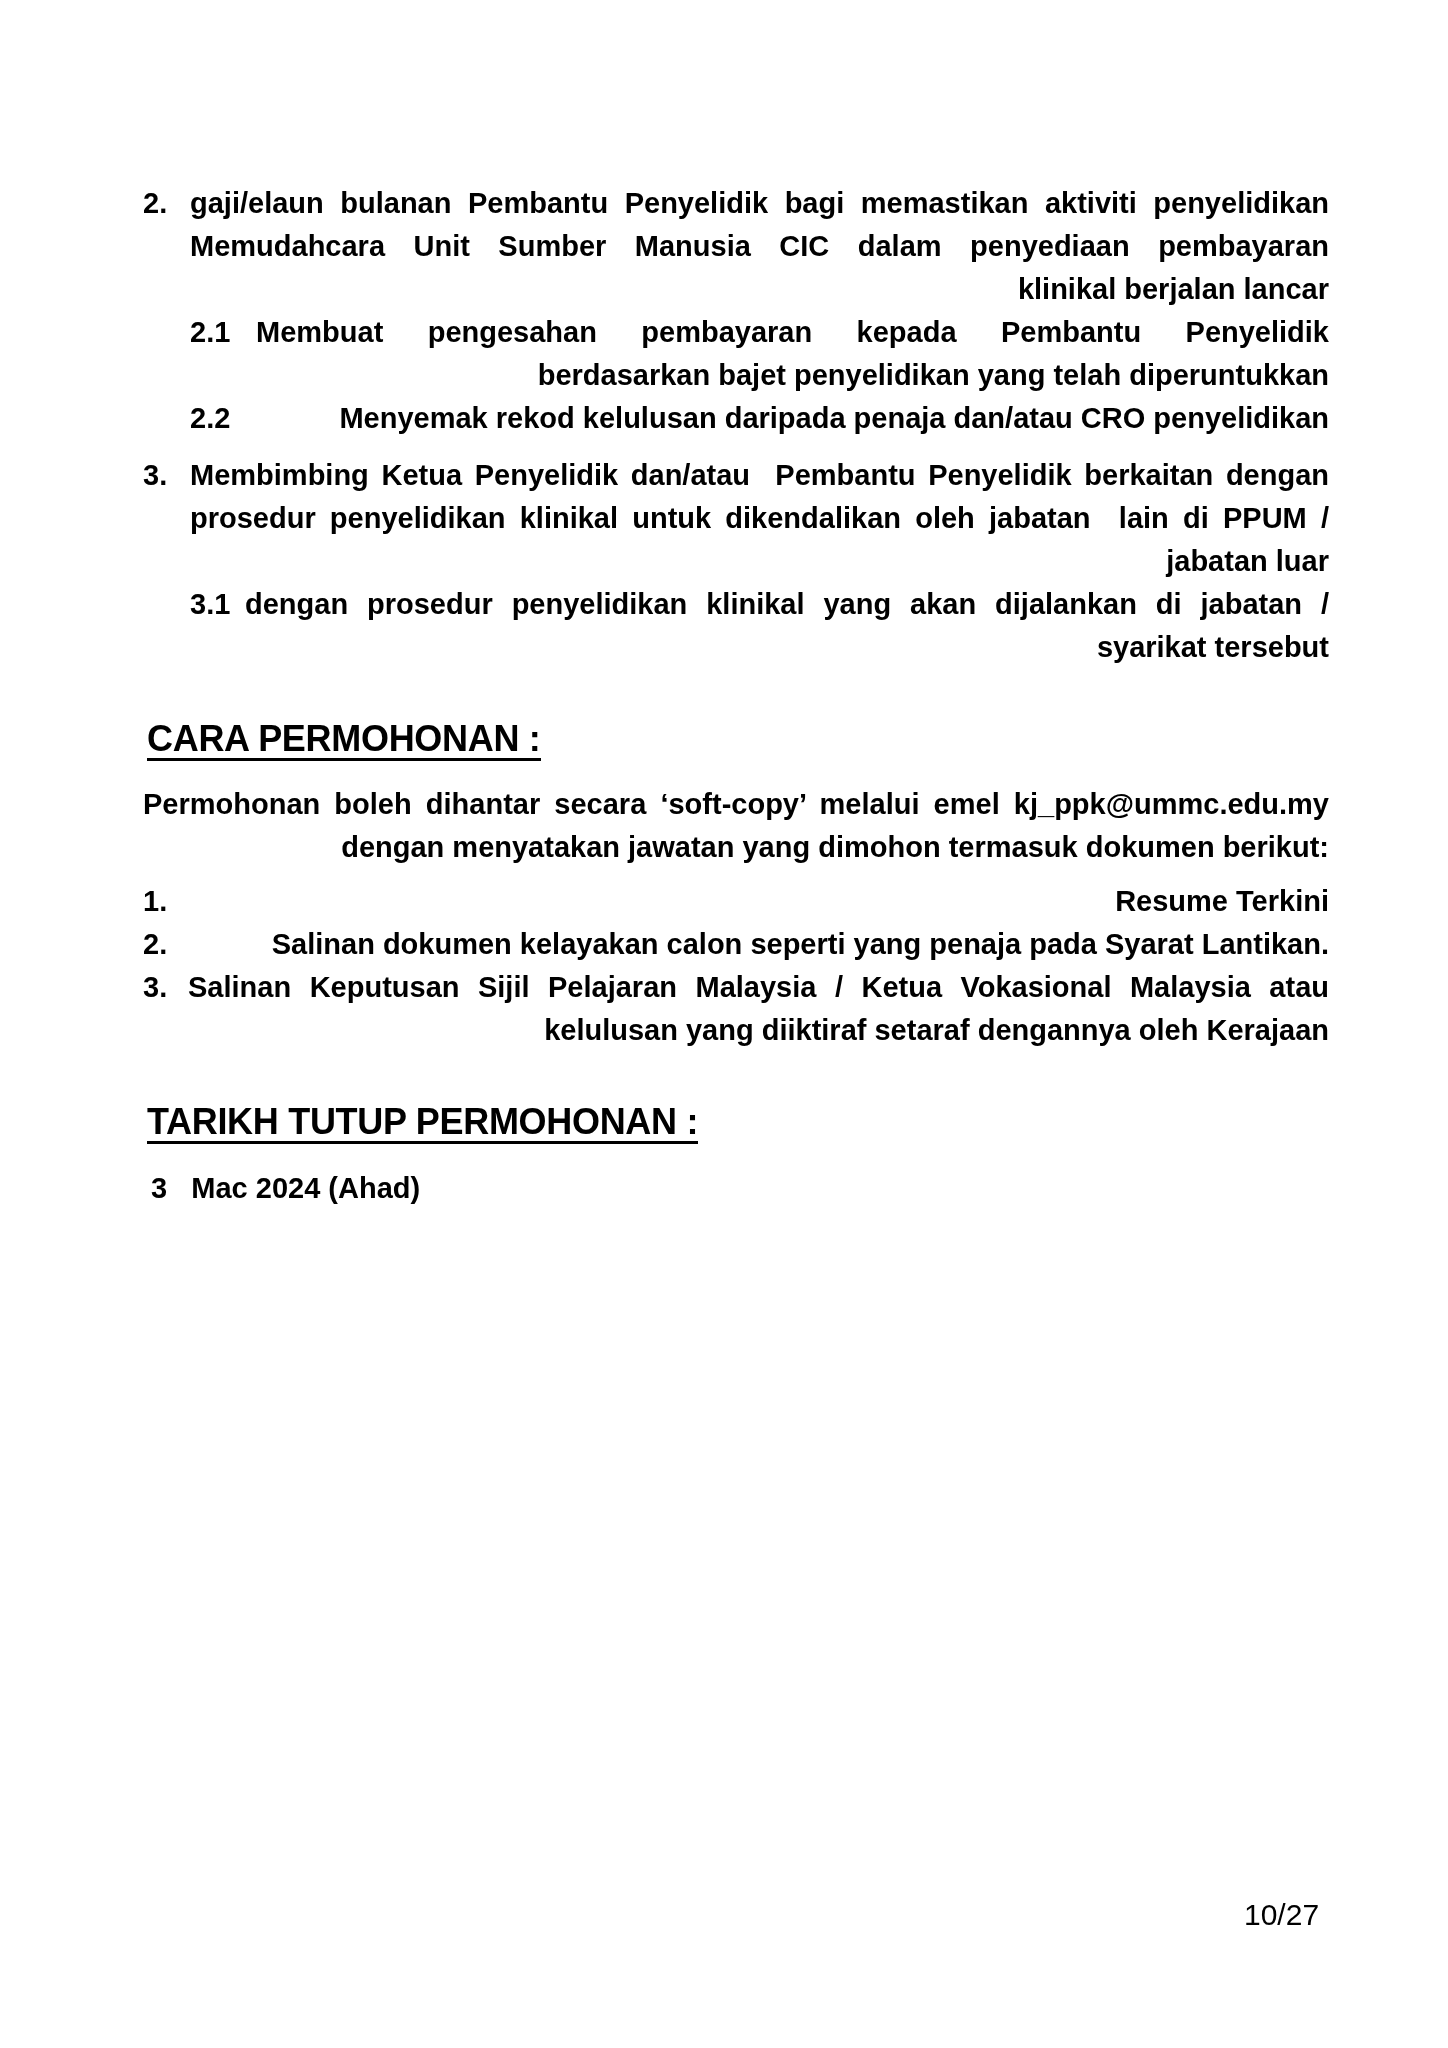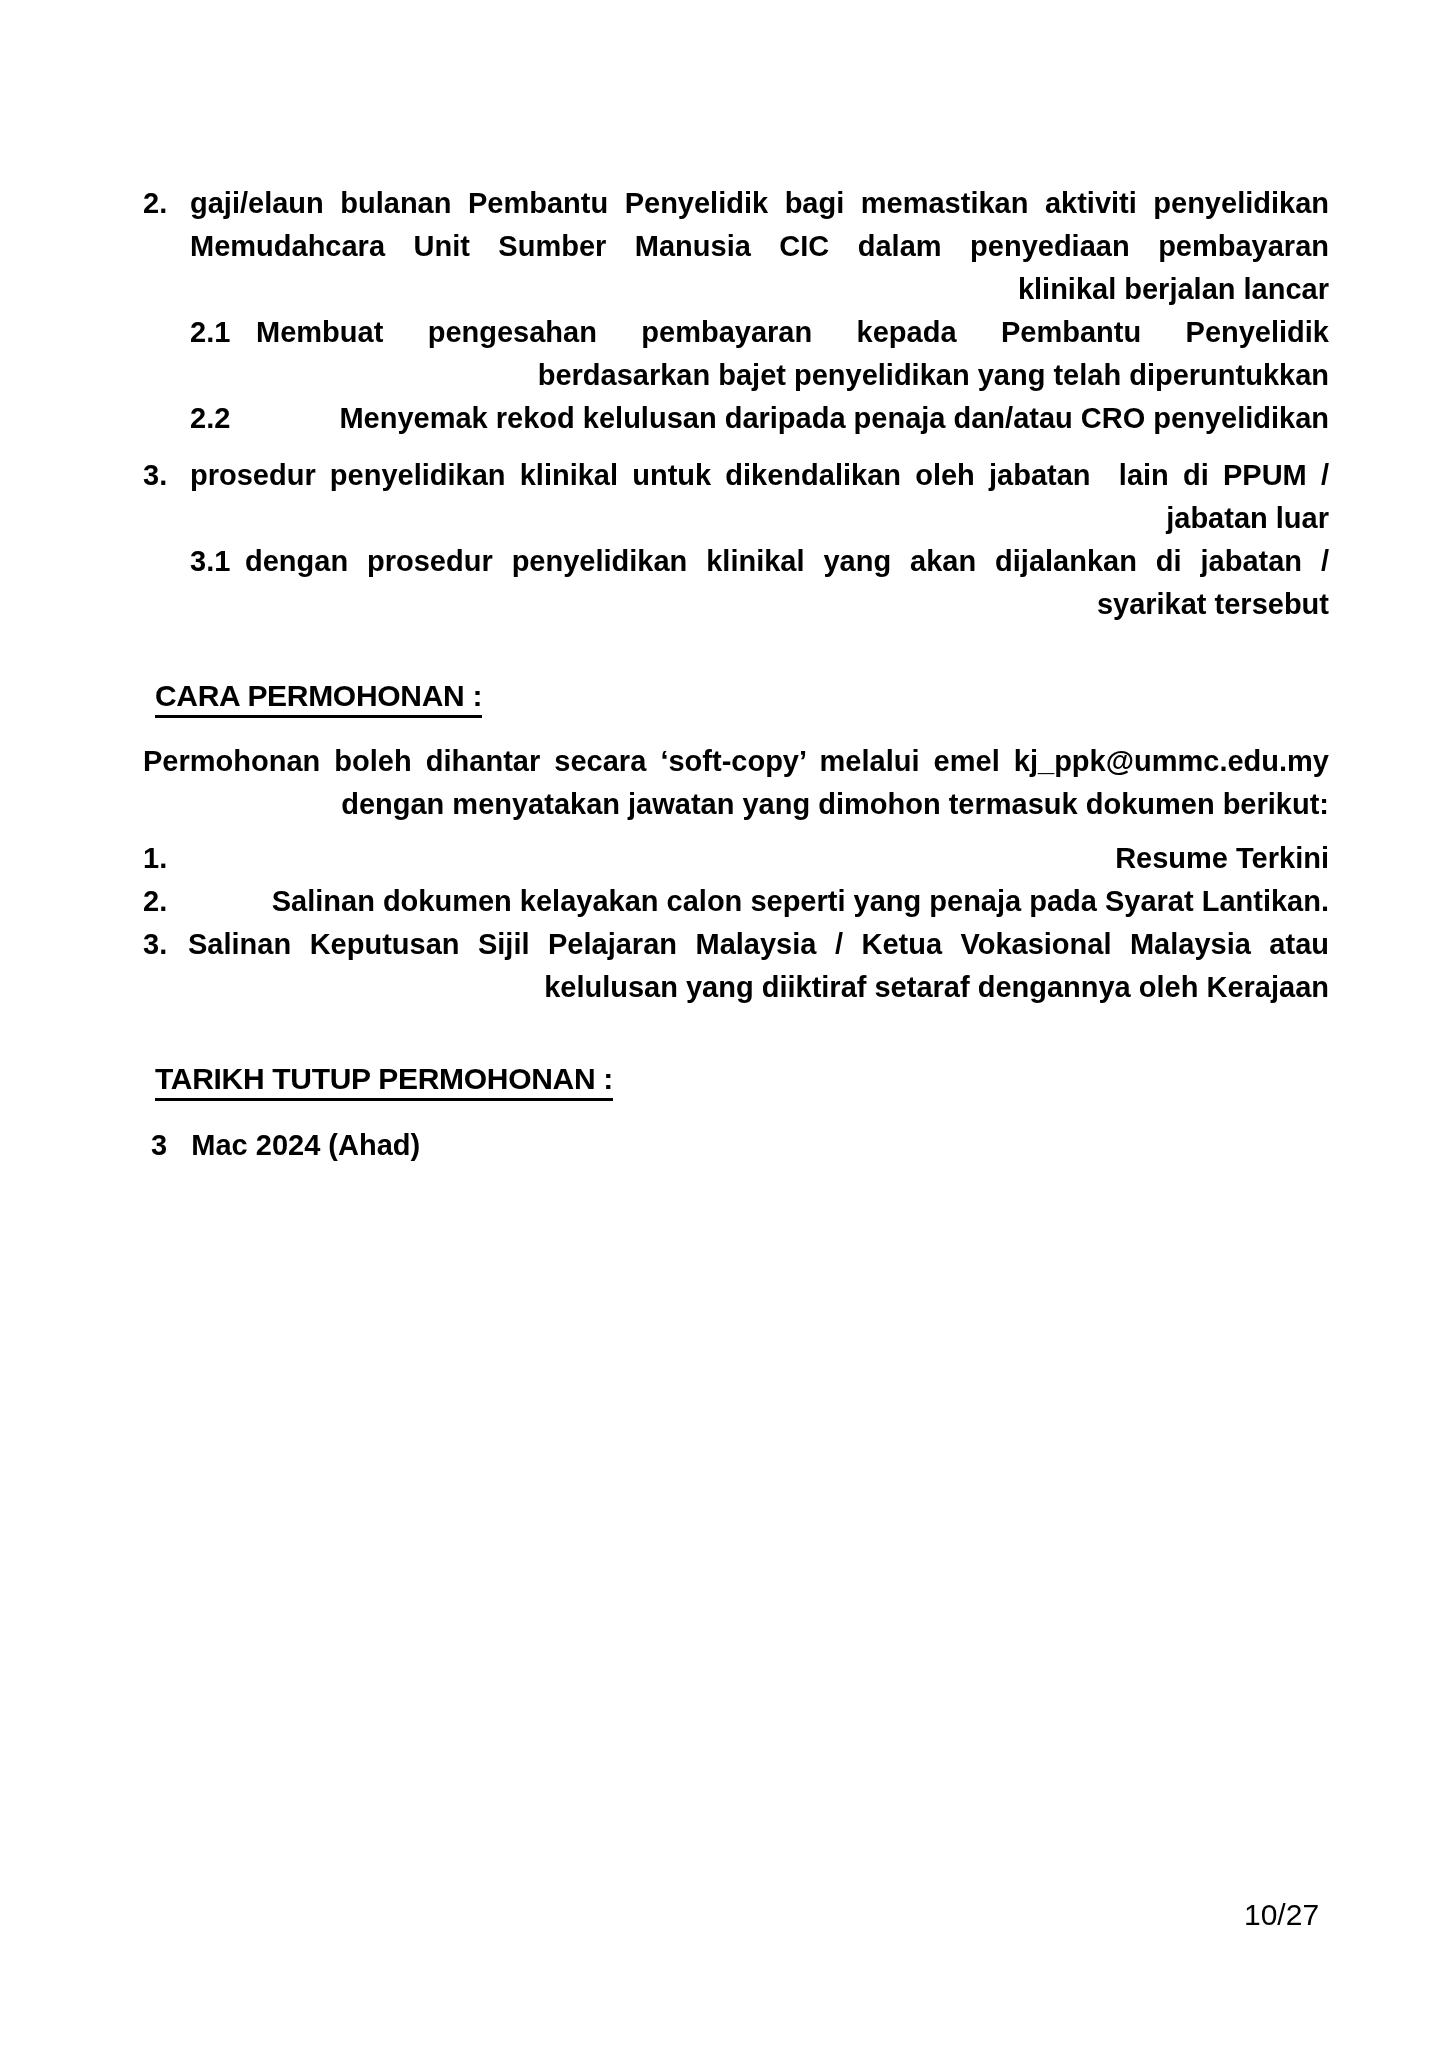--- a/index.html
+++ b/index.html
@@ -26,22 +26,22 @@
   .num { flex: 0 0 47px; }
   .num-sub { flex: 0 0 66px; }
   .num-sub31 { flex: 0 0 55px; }
   .txt { flex: 1 1 auto; min-width: 0; }
   .sub { margin-left: 47px; }
   .line { white-space: nowrap; }
   .just { text-align: justify; text-align-last: justify; }
   .last { text-align: right; }
   .duty3 { margin-top: 14px; }
   .heading {
-    margin: 12px;
-    font-size: 30px;
+    margin: 4px;
+    font-size: 36px;
     line-height: 30px;
     letter-spacing: -0.3px;
   }
   .heading .underlined {
     display: inline-block;
     border-bottom: 3px solid #000000;
     padding-bottom: 4px;
   }
   .heading-cara { margin-top: 55px; }
   .heading-tarikh { margin-top: 55px; }
@@ -84,20 +84,21 @@
     <div class="li sub">
       <span class="num-sub">2.2</span>
       <div class="txt">
         <div class="line last">Menyemak rekod kelulusan daripada penaja dan/atau CRO penyelidikan</div>
       </div>
     </div>
 
     <div class="li duty3">
       <span class="num">3.</span>
       <div class="txt">
+        <div class="line just">Membimbing Ketua Penyelidik dan/atau&nbsp; Pembantu Penyelidik berkaitan dengan</div>
         <div class="line just">prosedur penyelidikan klinikal untuk dikendalikan oleh jabatan&nbsp; lain di PPUM /</div>
         <div class="line last">jabatan luar</div>
       </div>
     </div>
 
     <div class="li sub">
       <span class="num-sub31">3.1</span>
       <div class="txt">
         <div class="line just">dengan prosedur penyelidikan klinikal yang akan dijalankan di jabatan /</div>
         <div class="line last">syarikat tersebut</div>

